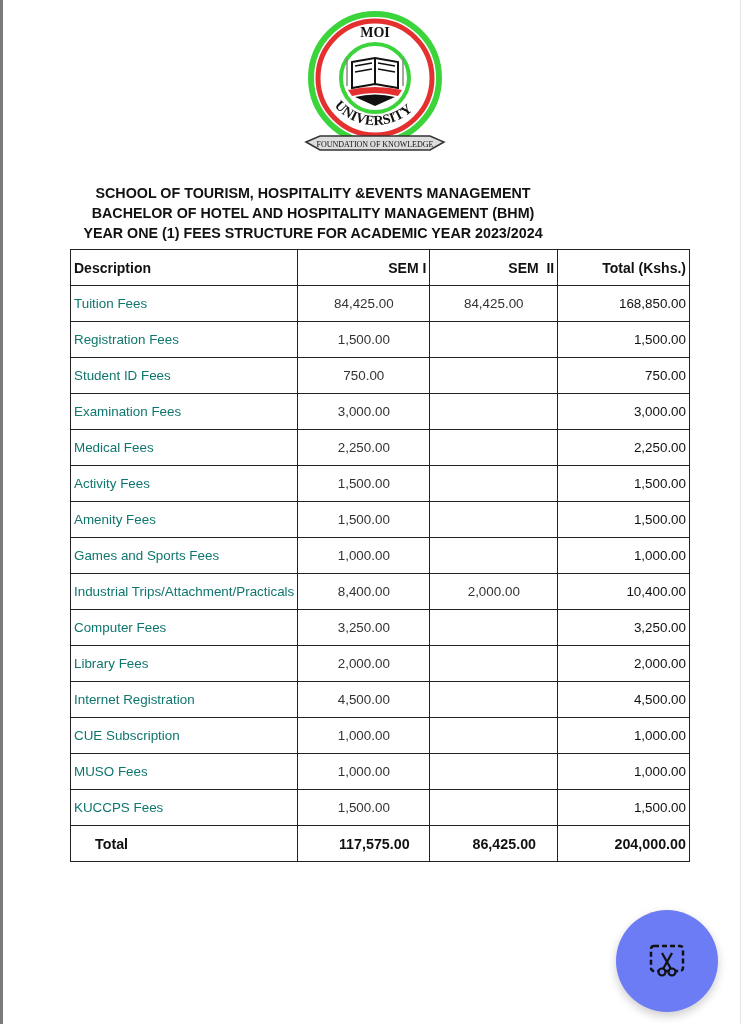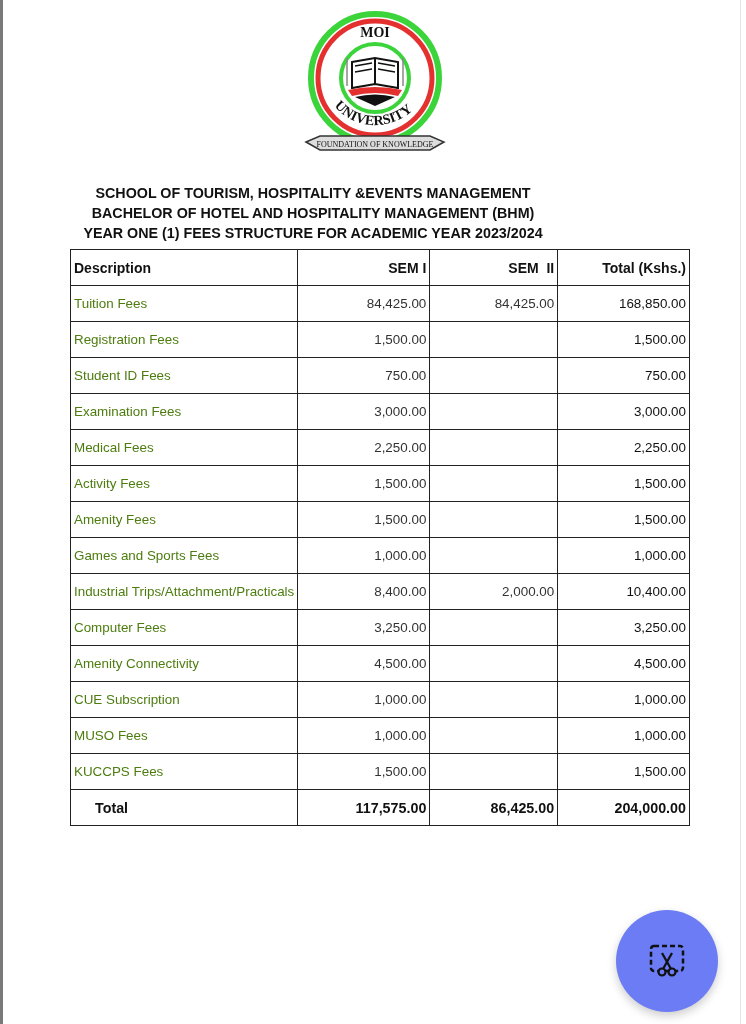--- a/index.html
+++ b/index.html
@@ -14,23 +14,23 @@
     .title-line { font-weight: bold; font-size: 14.3px; line-height: 20px; color: #111; }
     table.fees {
       position: absolute; left: 70px; top: 249px; width: 620px; border-collapse: collapse;
       font-size: 13.4px;
     }
     table.fees td, table.fees th {
       border: 1.5px solid #222; height: 35px; padding: 0 3px; white-space: nowrap;
     }
     table.fees th { font-weight: bold; font-size: 14px; text-align: right; margin-left: 37px; }
     table.fees th.desc { text-align: left; }
-    td.num { text-align: right; color: #333; }
+    td.num { text-align: center; color: #333; }
     td.tot { text-align: right; font-weight: normal; color: #111; }
-    td.desc { text-align: left; color: #4d7c0f; position: relative; overflow: visible; }
+    td.desc { text-align: left; color: #0f766e; position: relative; overflow: visible; }
     tr.total-row td { font-weight: bold; font-size: 14.3px; color: #111; padding-left: 24px; }
     col.c1 { width: 155px; } col.c2 { width: 156px; } col.c3 { width: 154px; } col.c4 { width: 155px; }
     .fab {
       position: absolute; left: 616px; top: 910px; width: 102px; height: 102px; border-radius: 50%;
       background: #6b7cf5; box-shadow: 0 4px 10px rgba(0,0,0,0.2);
       display: flex; align-items: center; justify-content: center; cursor: pointer;
     }
   </style>
 </head>
 <body>
@@ -141,21 +141,27 @@
         <td class="num">2,000.00</td>
         <td class="tot">10,400.00</td>
       </tr>
       <tr>
         <td class="desc">Computer Fees</td>
         <td class="num">3,250.00</td>
         <td class="num"></td>
         <td class="tot">3,250.00</td>
       </tr>
       <tr>
-        <td class="desc">Amenity Connectivity</td>
+        <td class="desc">Library Fees</td>
+        <td class="num">2,000.00</td>
+        <td class="num"></td>
+        <td class="tot">2,000.00</td>
+      </tr>
+      <tr>
+        <td class="desc">Internet Registration</td>
         <td class="num">4,500.00</td>
         <td class="num"></td>
         <td class="tot">4,500.00</td>
       </tr>
       <tr>
         <td class="desc">CUE Subscription</td>
         <td class="num">1,000.00</td>
         <td class="num"></td>
         <td class="tot">1,000.00</td>
       </tr>

